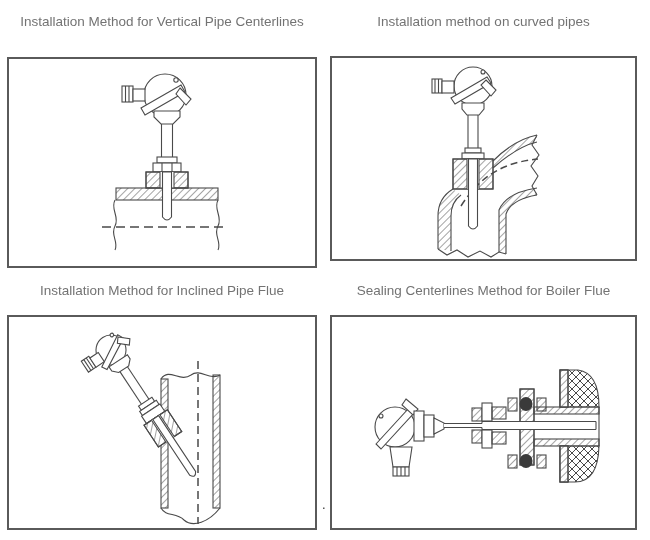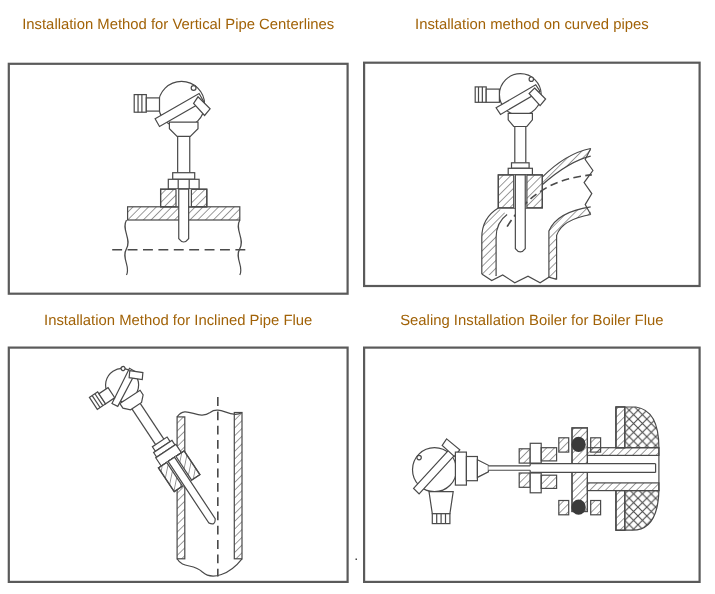--- a/index.html
+++ b/index.html
@@ -1,19 +1,19 @@
 <!DOCTYPE html>
 <html><head>
 <meta charset="utf-8">
 <style>
   html,body{margin:0;padding:0;background:#ffffff;}
   body{width:650px;height:540px;position:relative;overflow:hidden;
        font-family:"Liberation Sans", sans-serif;color:#111;}
   .caption{position:absolute;font-size:13.5px;line-height:16px;text-align:center;
-           white-space:nowrap;color:#a16207;}
+           white-space:nowrap;color:#737373;}
   .panel{position:absolute;border:2px solid #5a5a5a;background:#fff;box-sizing:border-box;}
   .panel svg{display:block;}
   #cap1{left:7px;top:14px;width:310px;}
   #cap2{left:330px;top:14px;width:307px;}
   #cap3{left:7px;top:283px;width:310px;}
   #cap4{left:330px;top:283px;width:307px;}
   #panel1{left:7px;top:57px;width:310px;height:211px;}
   #panel2{left:330px;top:56px;width:307px;height:205px;}
   #panel3{left:7px;top:315px;width:310px;height:215px;}
   #panel4{left:330px;top:315px;width:307px;height:215px;}
@@ -30,21 +30,21 @@
     </pattern>
     <pattern id="cross" width="8" height="8" patternUnits="userSpaceOnUse">
       <path d="M0,0 L8,8 M8,0 L0,8" stroke="#4a4a4a" stroke-width="1" fill="none"></path>
     </pattern>
   </defs>
 </svg>
 
 <div class="caption" id="cap1">Installation Method for Vertical Pipe Centerlines</div>
 <div class="caption" id="cap2">Installation method on curved pipes</div>
 <div class="caption" id="cap3">Installation Method for Inclined Pipe Flue</div>
-<div class="caption" id="cap4">Sealing Installation Boiler for Boiler Flue</div>
+<div class="caption" id="cap4">Sealing Centerlines Method for Boiler Flue</div>
 <span id="stray-dot">.</span>
 
 <div class="panel" id="panel1">
 <svg width="306" height="207" viewBox="0 0 306 207" fill="none" stroke="#4a4a4a" stroke-width="1.1">
 
   <g>
     <circle cx="156" cy="36" r="21" fill="#fff"></circle>
     <polygon points="132,49 172,26 176,33 136,56" fill="#fff"></polygon>
     <polygon points="171,29 182,40 177,46 167,35" fill="#fff"></polygon>
     <circle cx="167" cy="21" r="2.2" fill="#fff"></circle>

